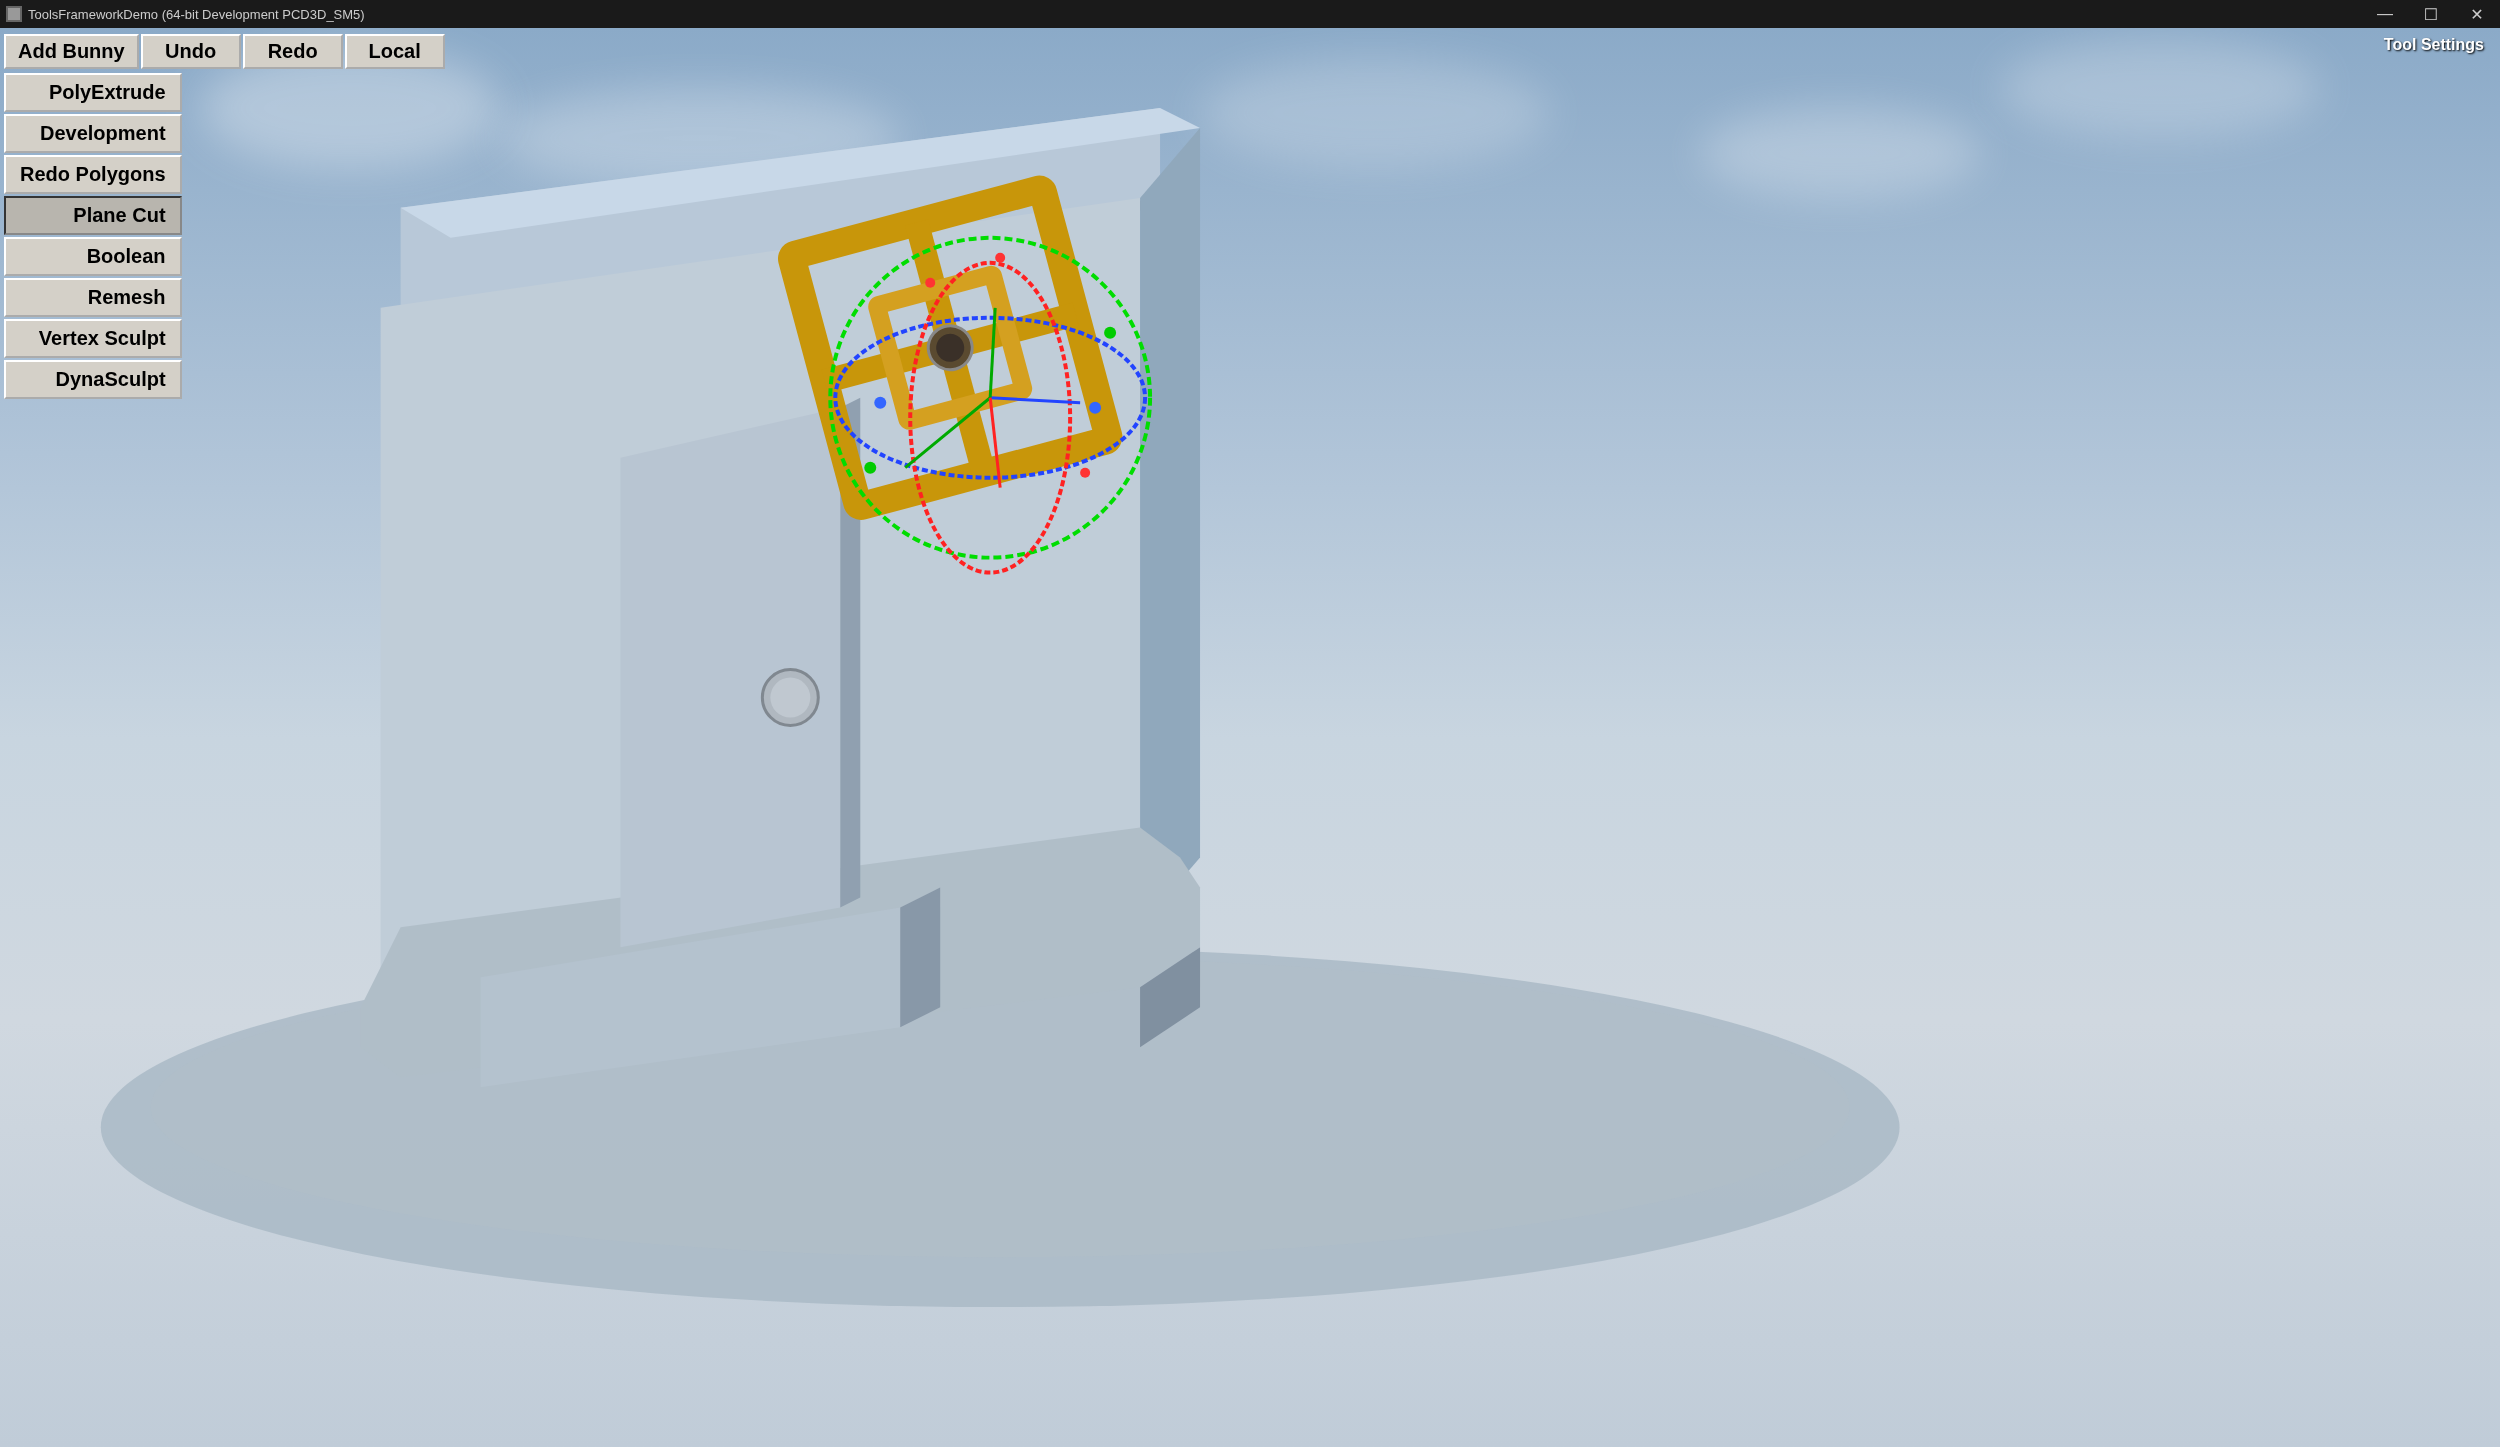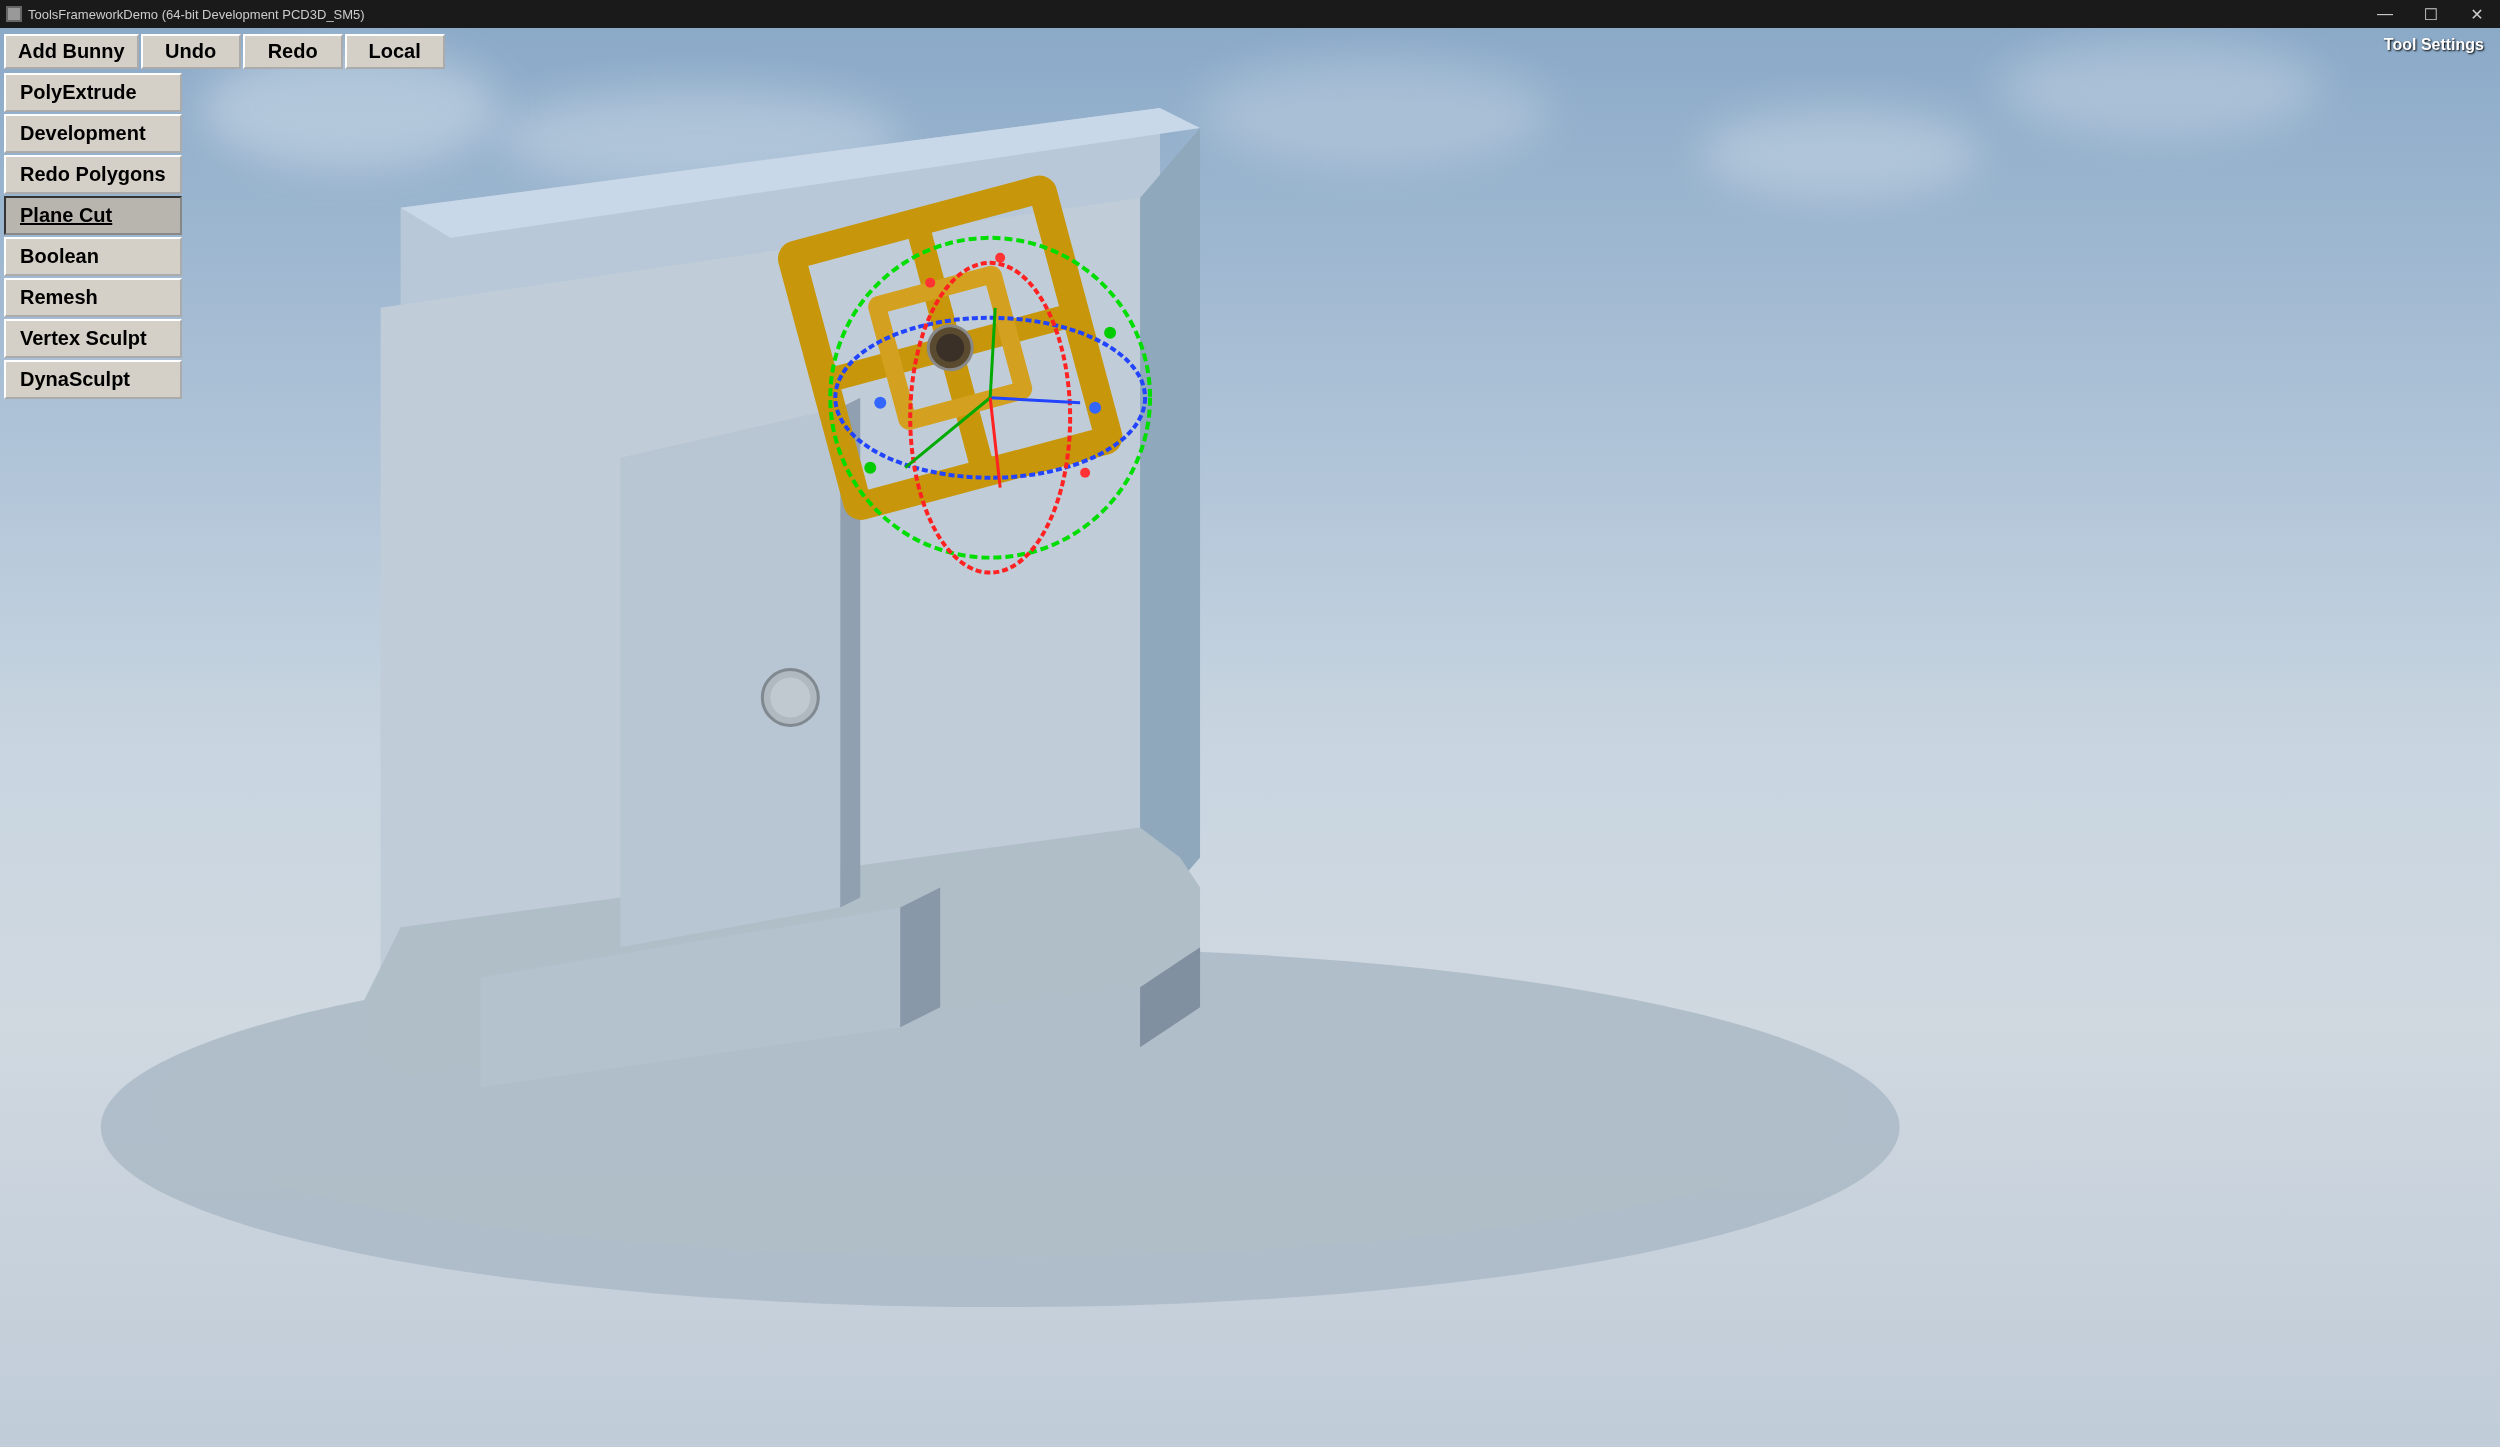--- a/index.html
+++ b/index.html
@@ -114,28 +114,27 @@
 
     .side-btn {
       background: #d4d0c8;
       border: 2px outset #fff;
       color: #000;
       font-size: 20px;
       font-weight: bold;
       padding: 6px 14px;
       cursor: pointer;
       min-width: 148px;
-      text-align: left;
+      text-align: right;
       white-space: nowrap;
     }
 
     .side-btn.active {
       border: 2px inset #888;
       background: #b8b5ae;
-      text-decoration: underline;
     }
 
     
     #tool-settings {
       position: absolute;
       top: 0; right: 0;
       color: #fff;
       font-size: 16px;
       font-weight: bold;
       padding: 8px 16px;

